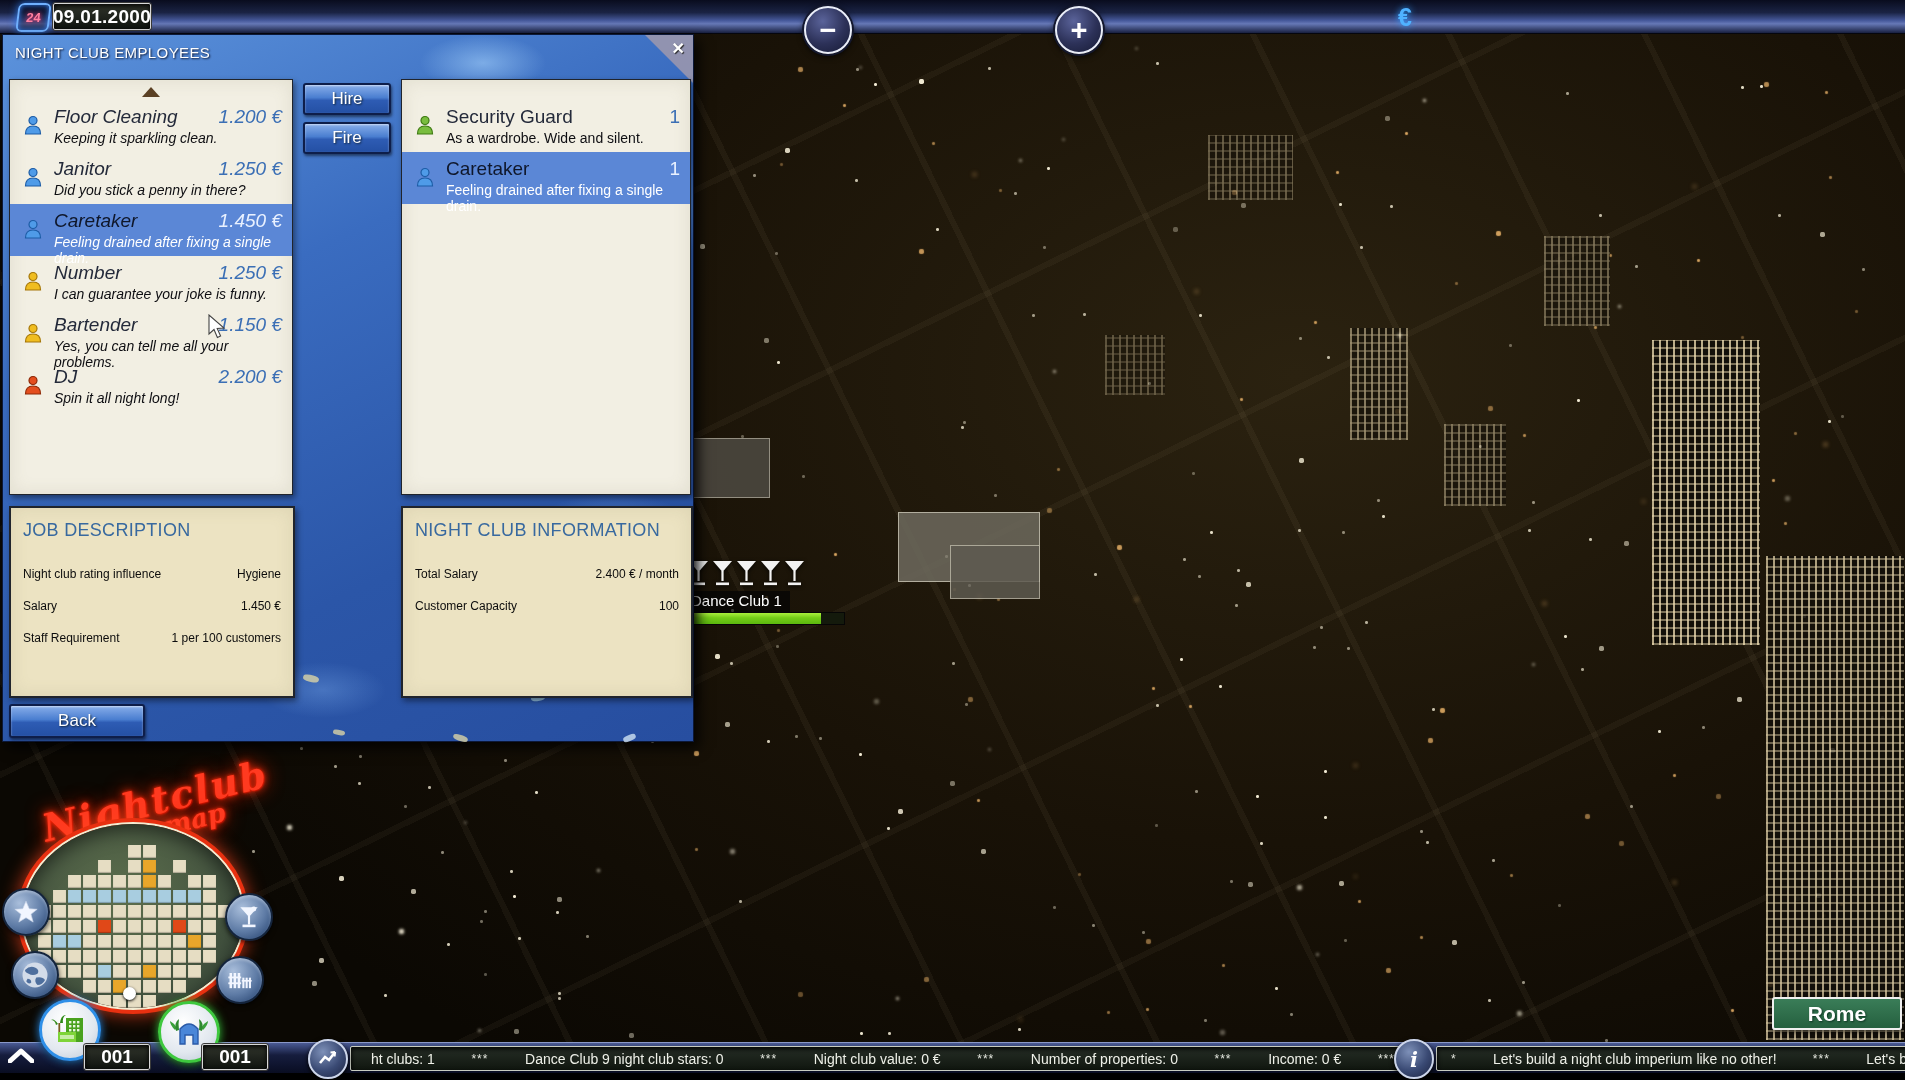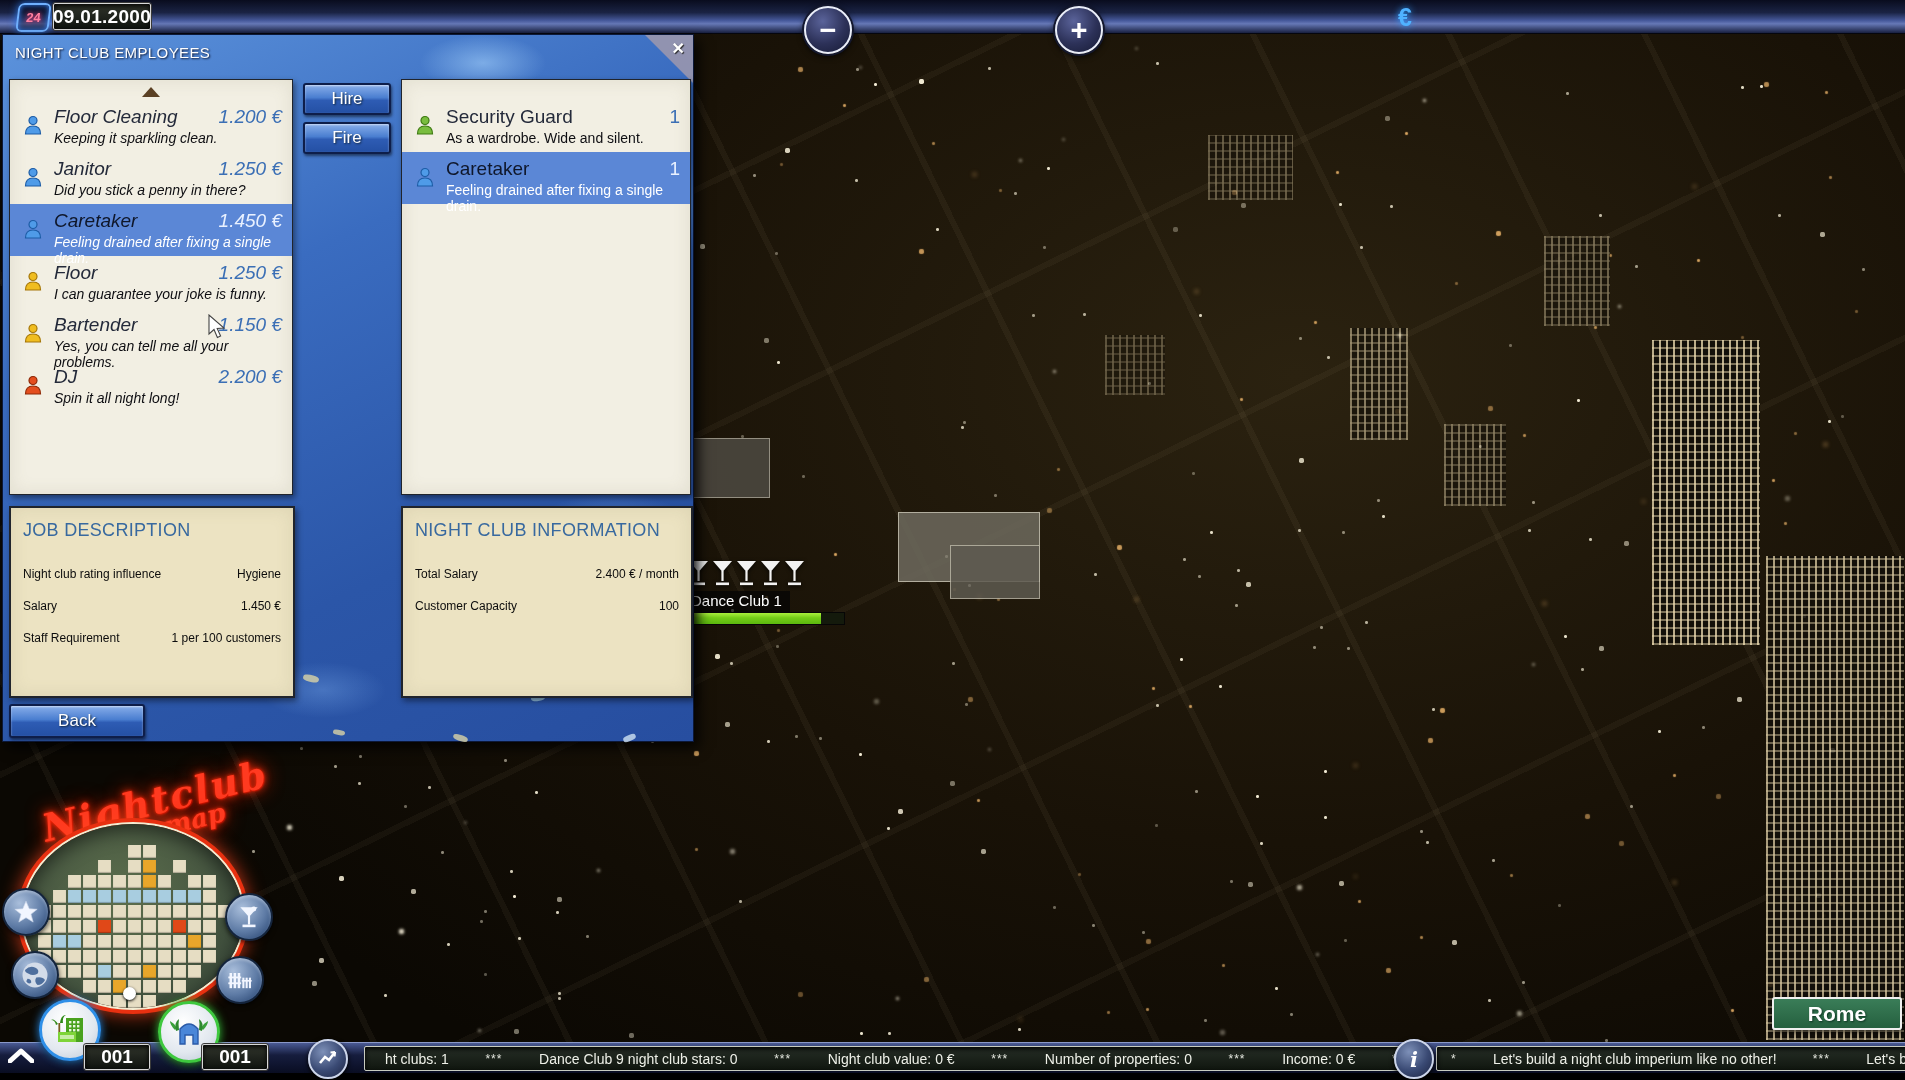--- a/index.html
+++ b/index.html
@@ -123,21 +123,21 @@
     border:2px solid #ccd5ea;box-shadow:0 2px 5px #000;
     display:flex;align-items:center;justify-content:center;}
   .stats-circle{left:308px;top:1039px;}
   .info-circle{left:1394px;top:1039px;color:#fff;
     font-family:"DejaVu Serif",serif;font-style:italic;font-weight:bold;font-size:21px;}
   .ticker{position:absolute;top:1046px;height:23px;z-index:8;
     background:linear-gradient(180deg,#262e26,#10160f);
     border:1px solid #c8ccc0;border-radius:2px;box-shadow:inset 0 2px 5px #000;
     display:flex;align-items:center;justify-content:space-between;
     color:#eef0e8;font-size:14px;overflow:hidden;white-space:nowrap;padding:0 14px;}
-  .t1{left:364px;width:1024px;padding-left:20px;}
+  .t1{left:350px;width:1024px;padding-left:20px;}
   .t2{left:1436px;width:470px;}
   .tick{flex:0 0 auto;}
   .tick.sep{font-size:12px;letter-spacing:1px;opacity:.95;}
 
   
   .rome{position:absolute;left:1772px;top:997px;width:126px;height:29px;z-index:6;
     background:linear-gradient(180deg,#3a7d58,#25603f);border:2px solid #f0f0f0;border-radius:3px;
     color:#fff;font-weight:bold;font-size:21px;display:flex;align-items:center;justify-content:center;
     box-shadow:1px 2px 4px rgba(0,0,0,.6);text-shadow:1px 1px 2px rgba(5,40,25,.8);}
 
@@ -308,21 +308,21 @@
               </svg></span>
             <span class="e-name">Caretaker</span>
             <span class="e-val">1.450 €</span>
             <span class="e-desc">Feeling drained after fixing a single drain.</span>
           </div>
           <div class="emp-row">
             <span class="p-icon"><svg viewBox="0 0 22 22" width="22" height="22">
                 <circle cx="11" cy="6.5" r="4" fill="#f0bd20" stroke="#a5770a" stroke-width="1.2"></circle>
                 <path d="M3.5 20 q0 -8 7.5 -8 q7.5 0 7.5 8 z" fill="#f0bd20" stroke="#a5770a" stroke-width="1.2"></path>
               </svg></span>
-            <span class="e-name">Floor</span>
+            <span class="e-name">Number</span>
             <span class="e-val">1.250 €</span>
             <span class="e-desc">I can guarantee your joke is funny.</span>
           </div>
           <div class="emp-row">
             <span class="p-icon"><svg viewBox="0 0 22 22" width="22" height="22">
                 <circle cx="11" cy="6.5" r="4" fill="#f0bd20" stroke="#a5770a" stroke-width="1.2"></circle>
                 <path d="M3.5 20 q0 -8 7.5 -8 q7.5 0 7.5 8 z" fill="#f0bd20" stroke="#a5770a" stroke-width="1.2"></path>
               </svg></span>
             <span class="e-name">Bartender</span>
             <span class="e-val">1.150 €</span>

